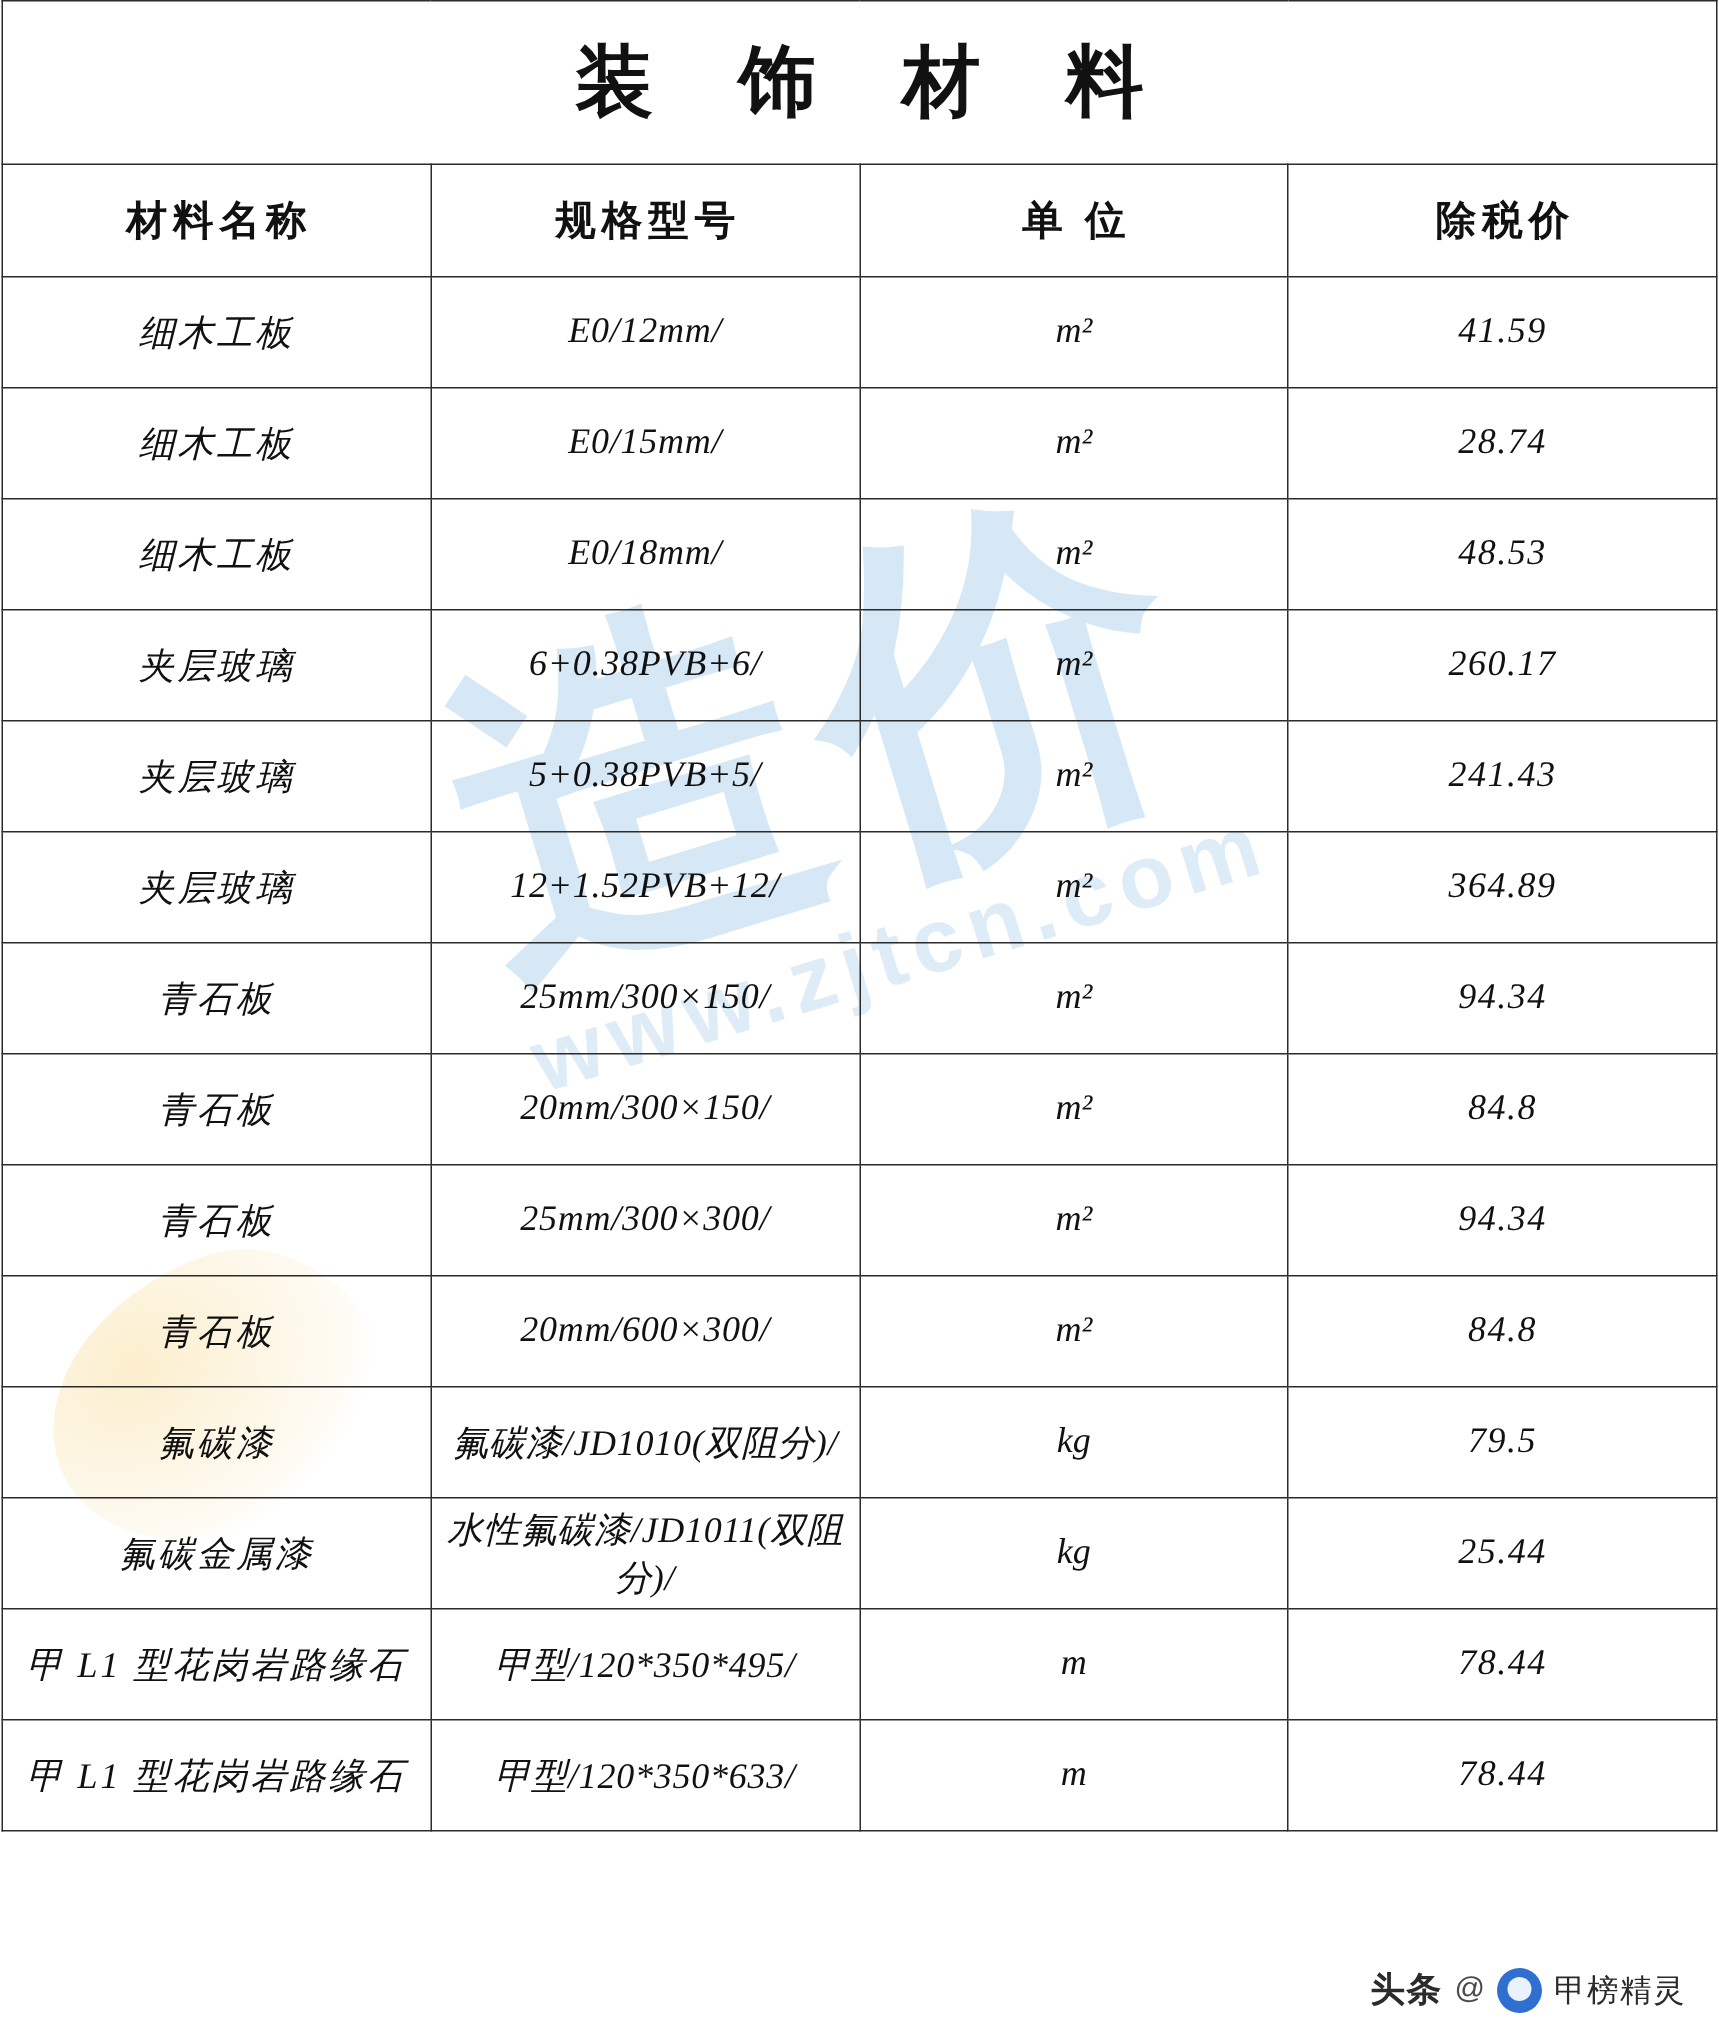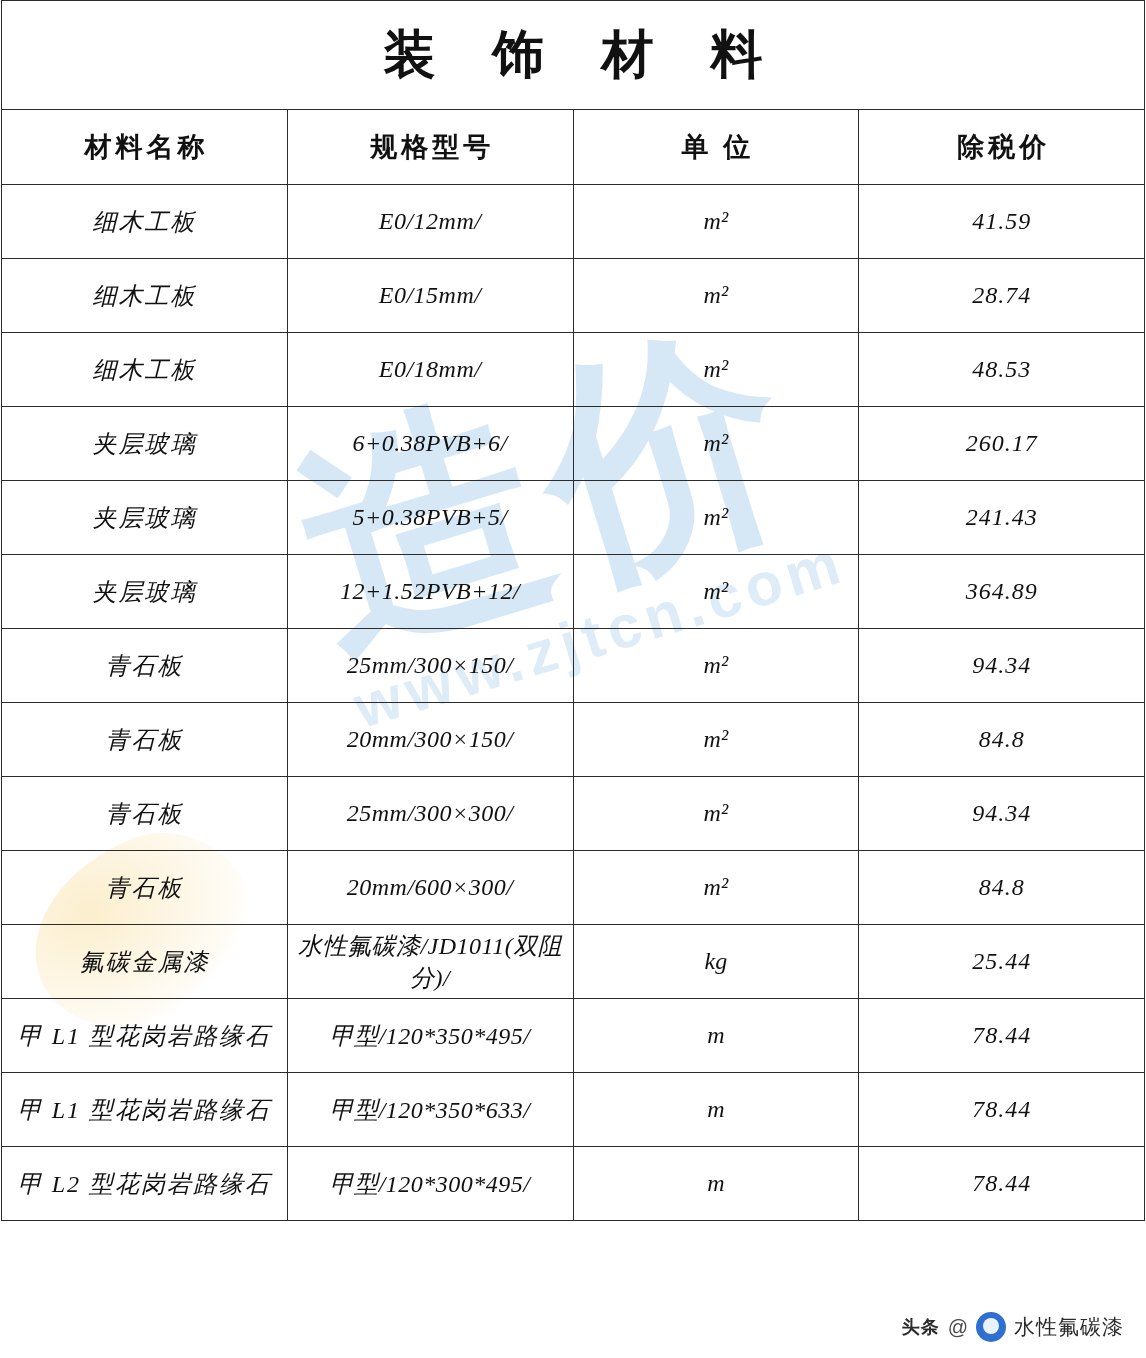--- a/index.html
+++ b/index.html
@@ -132,21 +132,21 @@
     position: absolute;
     right: 22px;
     bottom: 16px;
     z-index: 3;
     display: flex;
     align-items: center;
     gap: 8px;
     font-family: "Liberation Sans", sans-serif;
   }
   .site-tag .brand {
-    font-size: 18px;
+    font-size: 23px;
     font-weight: bold;
     color: #2b2b2b;
     letter-spacing: 1px;
   }
   .site-tag .at {
     font-size: 20px;
     color: #4a4a4a;
   }
   .site-tag .avatar {
     width: 30px;
@@ -258,20 +258,26 @@
         <td class="row-cell c-price"><span class="txt">94.34</span></td>
       </tr>
 
       <tr>
         <td class="row-cell c-name"><span class="txt">青石板</span></td>
         <td class="row-cell c-spec"><span class="txt">20mm/600×300/</span></td>
         <td class="row-cell c-unit unit-sq">m²</td>
         <td class="row-cell c-price"><span class="txt">84.8</span></td>
       </tr>
 
+      <tr>
+        <td class="row-cell c-name"><span class="txt">氟碳漆</span></td>
+        <td class="row-cell c-spec"><span class="txt">氟碳漆/JD1010(双阻分)/</span></td>
+        <td class="row-cell c-unit">kg</td>
+        <td class="row-cell c-price"><span class="txt">79.5</span></td>
+      </tr>
 
       <tr>
         <td class="row-cell c-name"><span class="txt">氟碳金属漆</span></td>
         <td class="row-cell c-spec"><span class="txt">水性氟碳漆/JD1011(双阻分)/</span></td>
         <td class="row-cell c-unit">kg</td>
         <td class="row-cell c-price"><span class="txt">25.44</span></td>
       </tr>
 
       <tr>
         <td class="row-cell c-name"><span class="txt">甲 L1 型花岗岩路缘石</span></td>
@@ -280,29 +286,23 @@
         <td class="row-cell c-price"><span class="txt">78.44</span></td>
       </tr>
 
       <tr>
         <td class="row-cell c-name"><span class="txt">甲 L1 型花岗岩路缘石</span></td>
         <td class="row-cell c-spec"><span class="txt">甲型/120*350*633/</span></td>
         <td class="row-cell c-unit">m</td>
         <td class="row-cell c-price"><span class="txt">78.44</span></td>
       </tr>
 
-      <tr>
-        <td class="row-cell c-name"><span class="txt">甲 L2 型花岗岩路缘石</span></td>
-        <td class="row-cell c-spec"><span class="txt">甲型/120*300*495/</span></td>
-        <td class="row-cell c-unit">m</td>
-        <td class="row-cell c-price"><span class="txt">78.44</span></td>
-      </tr>
     </tbody>
   </table>
 
   <div class="site-tag">
     <span class="brand">头条</span>
     <span class="at">@</span>
     <span class="avatar"></span>
-    <span class="user">水性氟碳漆</span>
+    <span class="user">甲榜精灵</span>
   </div>
 
 </div>
 
 </body></html>

